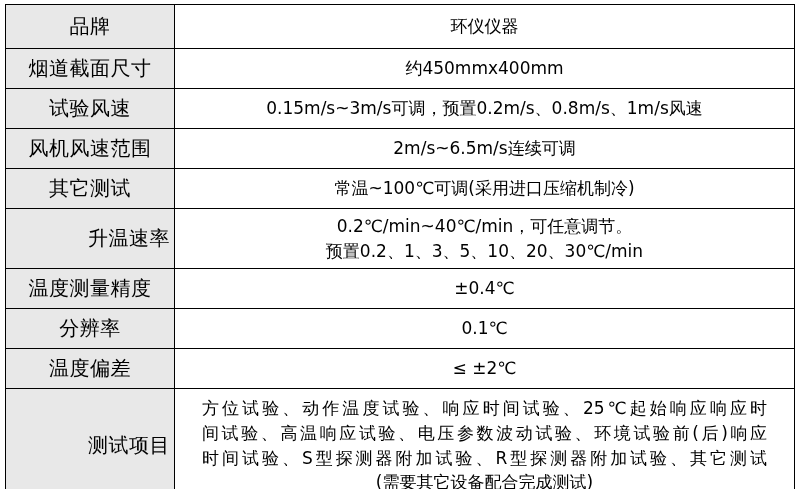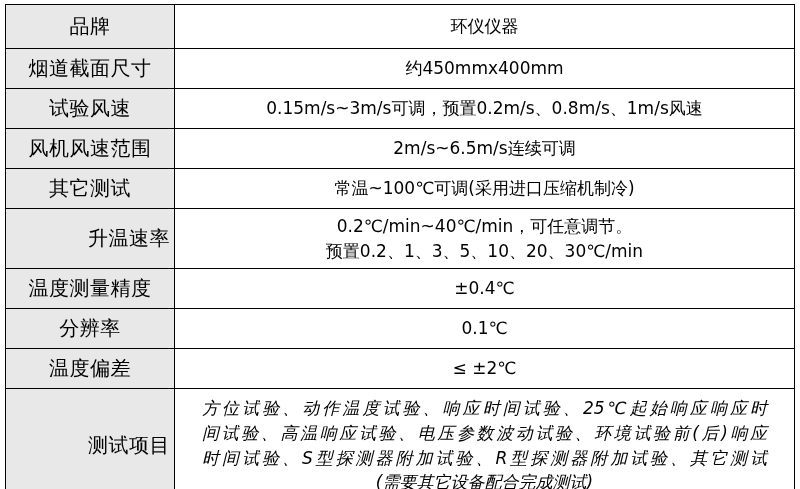--- a/index.html
+++ b/index.html
@@ -55,21 +55,20 @@
     display: block;
     text-align: justify;
     text-align-last: justify;
     padding: 2px 6px;
   }
   .para .line {
     display: block;
     white-space: nowrap;
     text-align: justify;
     text-align-last: justify;
-    font-style: italic;
   }
   .para .line.last {
     text-align: center;
     text-align-last: center;
   }
   .tall .label {
     padding: 10px 4px;
     text-align: right;
   }
 </style>

